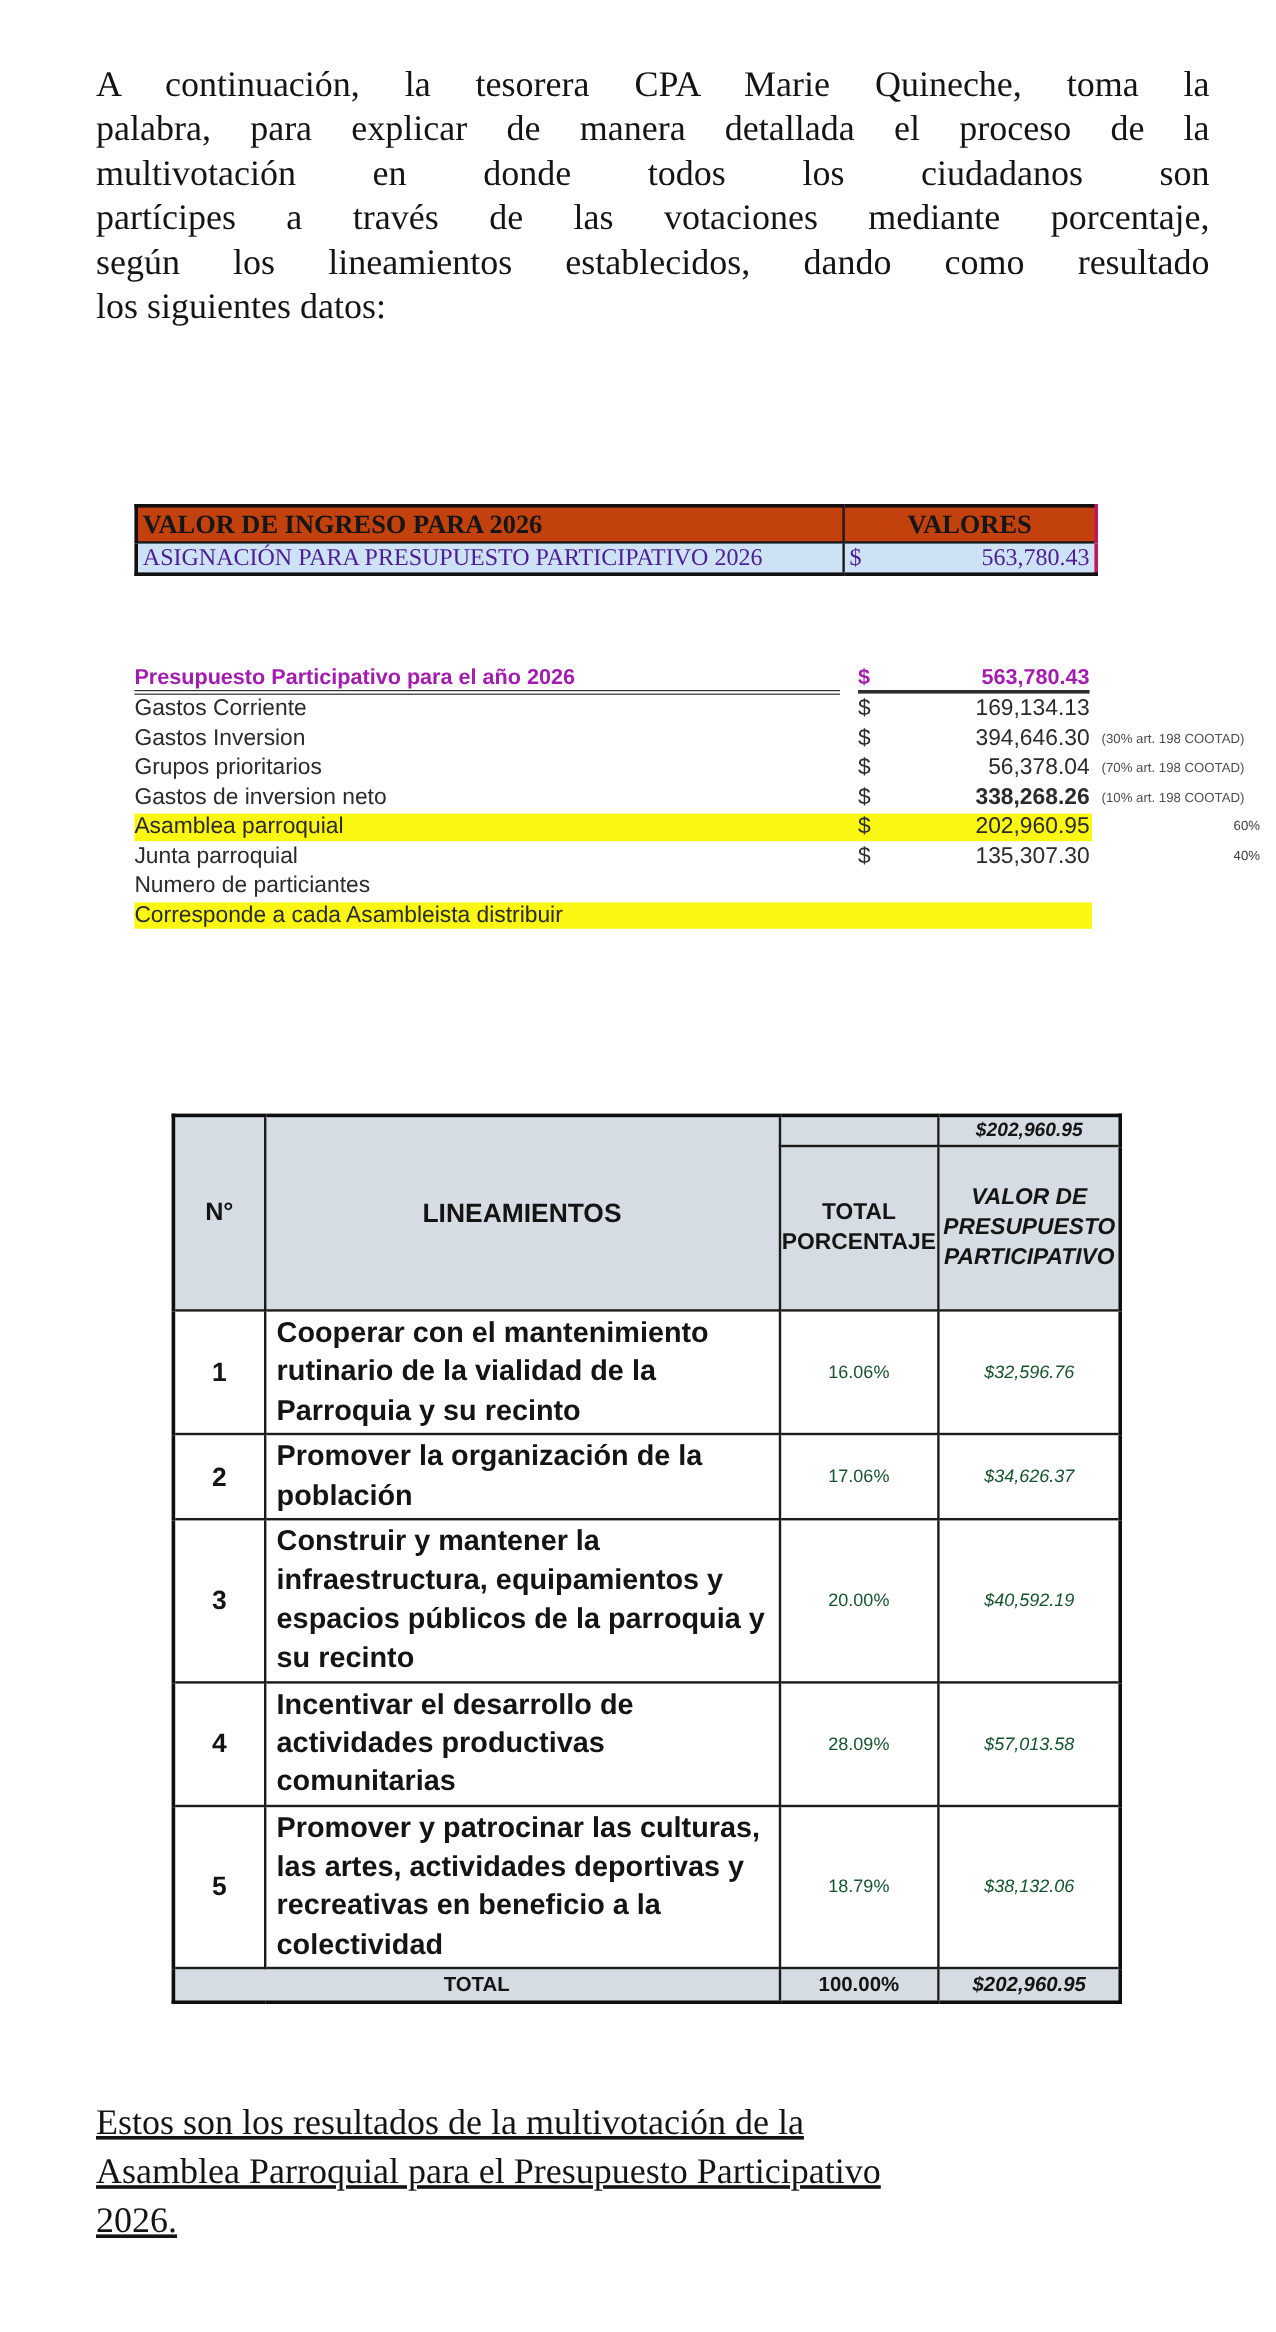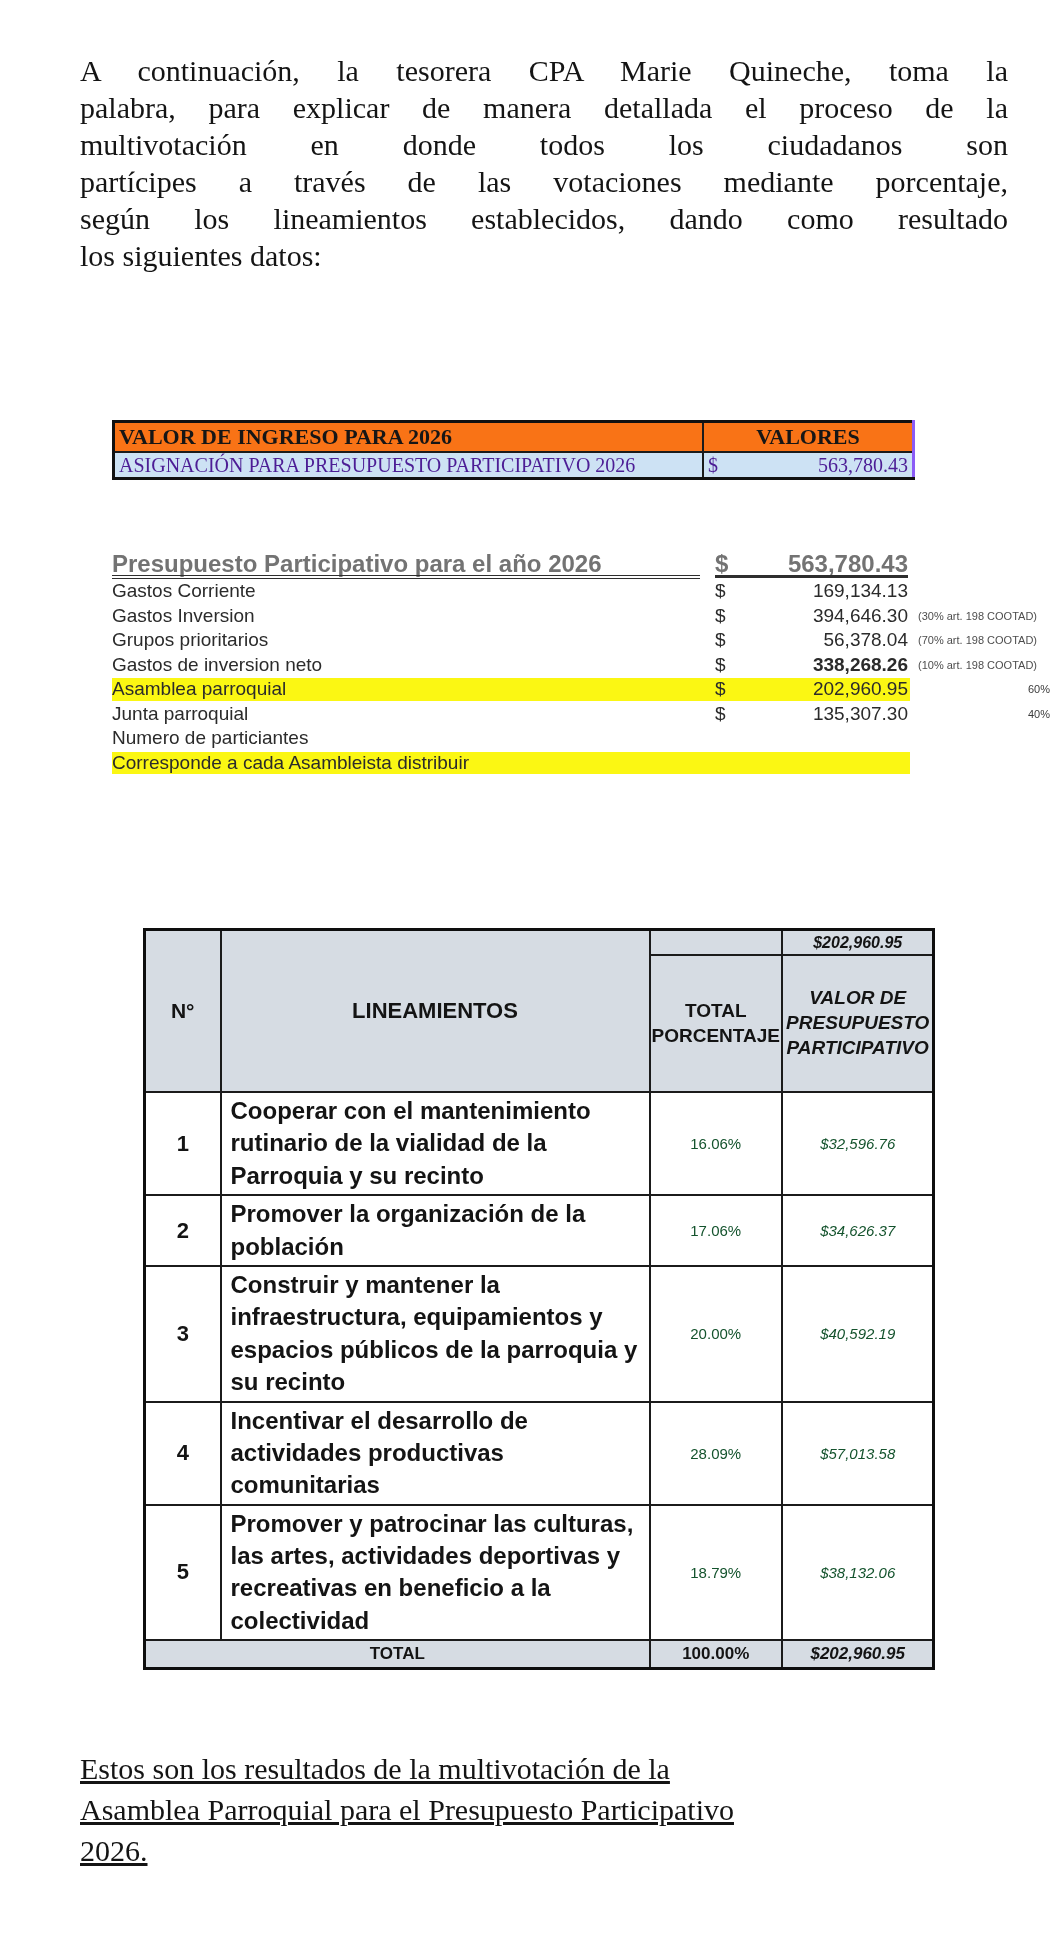--- a/index.html
+++ b/index.html
@@ -12,44 +12,44 @@
   .para .lline{text-align:left;}
   #intro{top:52px;}
   #closing{top:1748px;line-height:41px;text-decoration:underline;}
 
   
   .t1{position:absolute;left:112px;top:420px;width:803px;border-collapse:collapse;
       font-family:"Liberation Serif", serif;}
   .t1 td{border:2px solid #1b1b1b;padding:0 4px;vertical-align:middle;}
   .t1 .outer-top td{border-top:3px solid #111;}
   .t1 tr td:first-child{border-left:3px solid #111;}
-  .t1 tr td:last-child{border-right:3px solid #8b5cf6;}
+  .t1 tr td:last-child{border-right:3px solid #be185d;}
   .t1 tr:last-child td{border-bottom:3px solid #111;}
-  .t1 .hd td{background:#f97316;font-weight:bold;font-size:22px;height:28px;}
+  .t1 .hd td{background:#c2410c;font-weight:bold;font-size:22px;height:28px;}
   .t1 .r1 td{background:#ffffff;font-size:20px;color:#3a3a3a;height:22px;}
   .t1 .r2 td{background:#cde2f4;font-size:20px;color:#4c1d95;height:24px;}
   .t1 .valcell{width:200px;}
   .t1 .money{display:flex;justify-content:space-between;align-items:center;}
   .t1 .hd .valhead{text-align:center;}
 
   
   .b2{position:absolute;left:112px;top:549px;width:938px;
       font-family:"Liberation Sans", sans-serif;color:#2b2b2b;}
   .b2row{position:relative;display:grid;grid-template-columns:603px 22px 171px 142px;
          height:24.5px;align-items:center;font-size:19px;z-index:1;}
   .b2row.hl::before{content:"";position:absolute;left:0;top:1px;bottom:1px;width:798px;
          background:#fbf713;z-index:-1;}
   .b2 .lab{white-space:nowrap;}
   .b2 .cur{text-align:left;}
   .b2 .val{text-align:right;}
   .b2 .note{font-size:11px;color:#4d4d4d;padding-left:10px;white-space:nowrap;}
   .b2 .pct{font-size:11px;color:#3b3b3b;text-align:right;}
   .b2row.boldval .val{font-weight:bold;}
   .b2head{position:relative;height:30px;display:grid;grid-template-columns:603px 22px 171px 142px;
-          align-items:center;font-weight:bold;font-size:24px;color:#737373;}
+          align-items:center;font-weight:bold;font-size:18px;color:#a21caf;}
   .b2head .ul1{position:absolute;left:0;top:26px;width:588px;height:0;border-bottom:4px double #2e2e2e;}
   .b2head .ul2{position:absolute;left:603px;top:26px;width:193px;height:0;border-bottom:3px solid #2e2e2e;}
 
   
   .t3{position:absolute;left:143px;top:928px;border-collapse:collapse;table-layout:fixed;
       font-family:"Liberation Sans", sans-serif;color:#141414;}
   .t3 td{border:2px solid #1b1b1b;vertical-align:middle;overflow:hidden;}
   .t3 tr:first-child td{border-top:3px solid #0e0e0e;}
   .t3 td.ledge{border-left:3px solid #0e0e0e;}
   .t3 td.redge{border-right:3px solid #0e0e0e;font-style:italic;}

